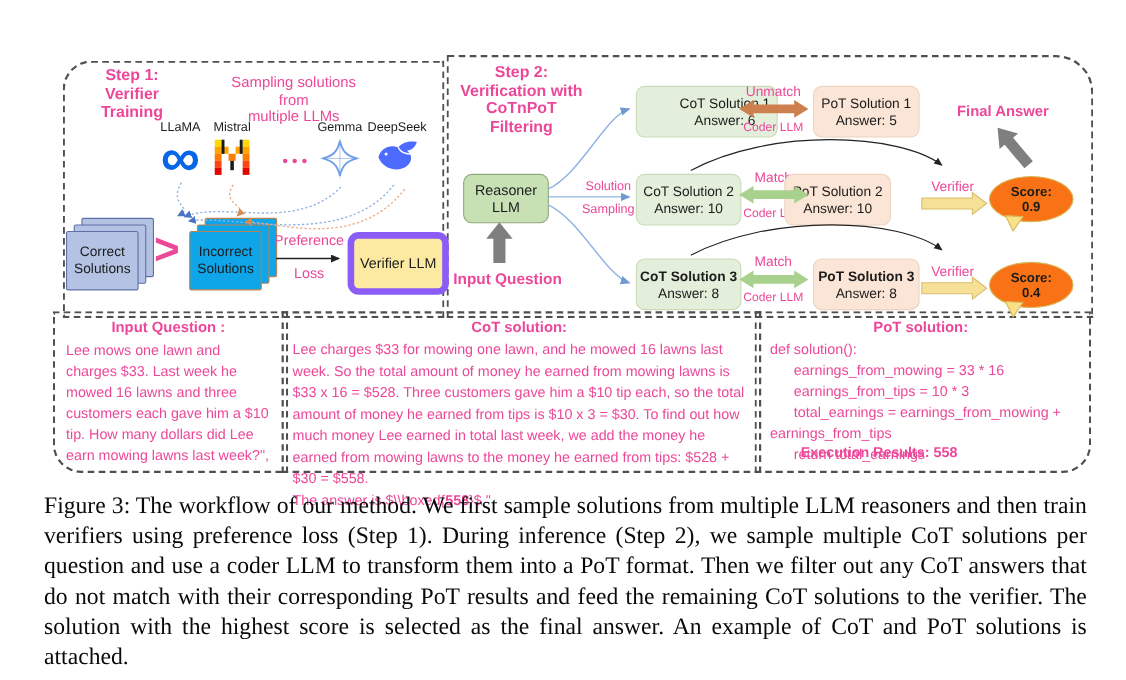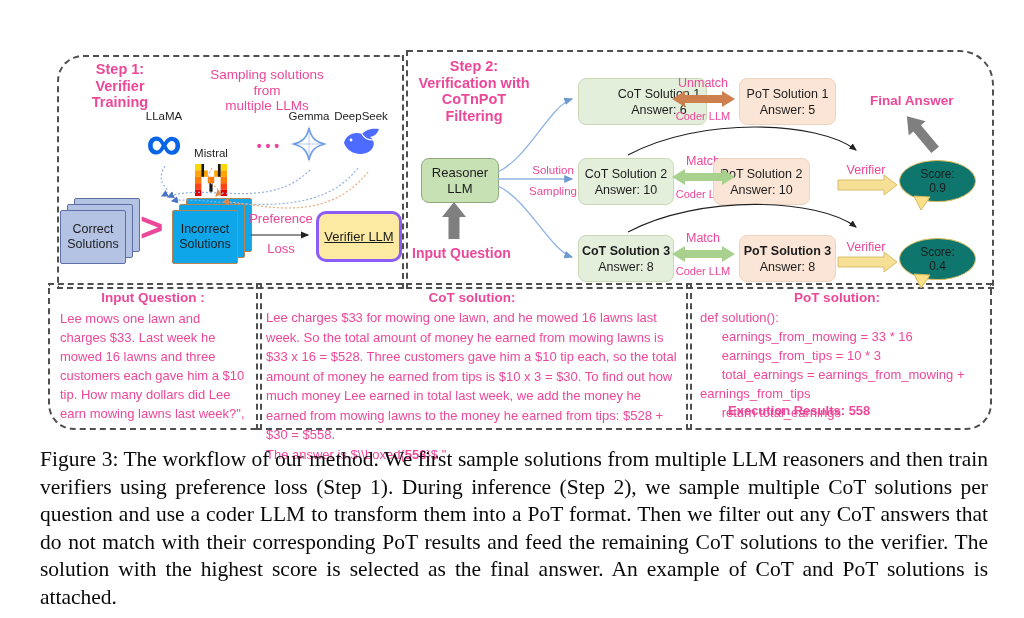--- a/index.html
+++ b/index.html
@@ -8,24 +8,24 @@
   .panel{position:absolute;border:2px dashed #4f4f4f;}
   .t{position:absolute;color:#ec4899;}
   .pre{white-space:pre-line;}
   .ctr{text-align:center;}
   .b{font-weight:700;}
   .rowbox{position:absolute;display:flex;flex-direction:column;align-items:center;justify-content:center;
           border-radius:8px;font-size:12.5px;line-height:16px;}
   .lgbox{background:#e3efdb;border:1px solid #c9dbb6;}
   .pkbox{background:#fbe5d6;border:1px solid #eed3bf;}
   .gbox{background:#c7e0b4;border:1px solid #90a97c;}
-  .ybox{background:#fce9a2;border:3px solid #8b5cf6;text-decoration:underline;}
-  .bubble{position:absolute;background:#0f766e;border:1.5px solid #d7b75a;border-radius:50%;
+  .ybox{background:#fce9a2;border:6px solid #8b5cf6;}
+  .bubble{position:absolute;background:#f97316;border:1.5px solid #d7b75a;border-radius:50%;
           display:flex;align-items:center;justify-content:center;font-size:12px;line-height:14px;
-          font-weight:400;text-align:center;}
+          font-weight:700;text-align:center;}
   .stack{position:absolute;width:86px;height:70px;}
   .page{position:absolute;width:64px;height:52px;border-radius:2px;}
   .stack.blue .page{background:#b4c3e3;border:1.5px solid #5d6fa5;}
   .stack.peach .page{background:#0ea5e9;border:1.5px solid #b9834f;}
   .page.front{display:flex;align-items:center;justify-content:center;font-size:12.5px;line-height:15px;
           text-align:center;white-space:pre-line;}
   .model{position:absolute;text-align:center;font-size:11.5px;line-height:13px;}
   .overlay{position:absolute;left:0;top:0;pointer-events:none;}
   #caption{position:absolute;left:40px;top:446px;width:948px;
            font-family:"Liberation Serif",serif;font-size:21.5px;line-height:27.5px;
@@ -45,21 +45,21 @@
 
   <div class="t pre ctr b" style="left:66px;top:61px;width:108px;font-size:14.5px;line-height:16.5px;">Step 1:
 Verifier Training</div>
   <div class="t pre ctr" style="left:196px;top:67px;width:142px;font-size:13.5px;line-height:15.5px;">Sampling solutions from
 multiple LLMs</div>
 
   <div class="model" style="left:136px;top:110px;width:56px;">
     <div>LLaMA</div>
     <div style="color:#0866e6;font-size:50px;font-weight:700;line-height:40px;">∞</div>
   </div>
-  <div class="model" style="left:190px;top:110px;width:42px;margin-top:37px;">
+  <div class="model" style="left:190px;top:110px;width:42px;">
     <div>Mistral</div>
     <svg width="32" height="34" viewBox="0 0 30 30" style="margin-top:3px;">
       <rect x="0" y="0" width="6" height="6" fill="#ffd702"></rect>
         <rect x="24" y="0" width="6" height="6" fill="#ffd702"></rect>
       <rect x="0" y="6" width="6" height="6" fill="#ffa302"></rect>
         <rect x="6" y="6" width="6" height="6" fill="#ffa302"></rect>
       <rect x="18" y="6" width="6" height="6" fill="#ffa302"></rect>
         <rect x="24" y="6" width="6" height="6" fill="#ffa302"></rect>
       <rect x="0" y="12" width="6" height="6" fill="#fc7b02"></rect>
         <rect x="12" y="12" width="6" height="6" fill="#fc7b02"></rect>

